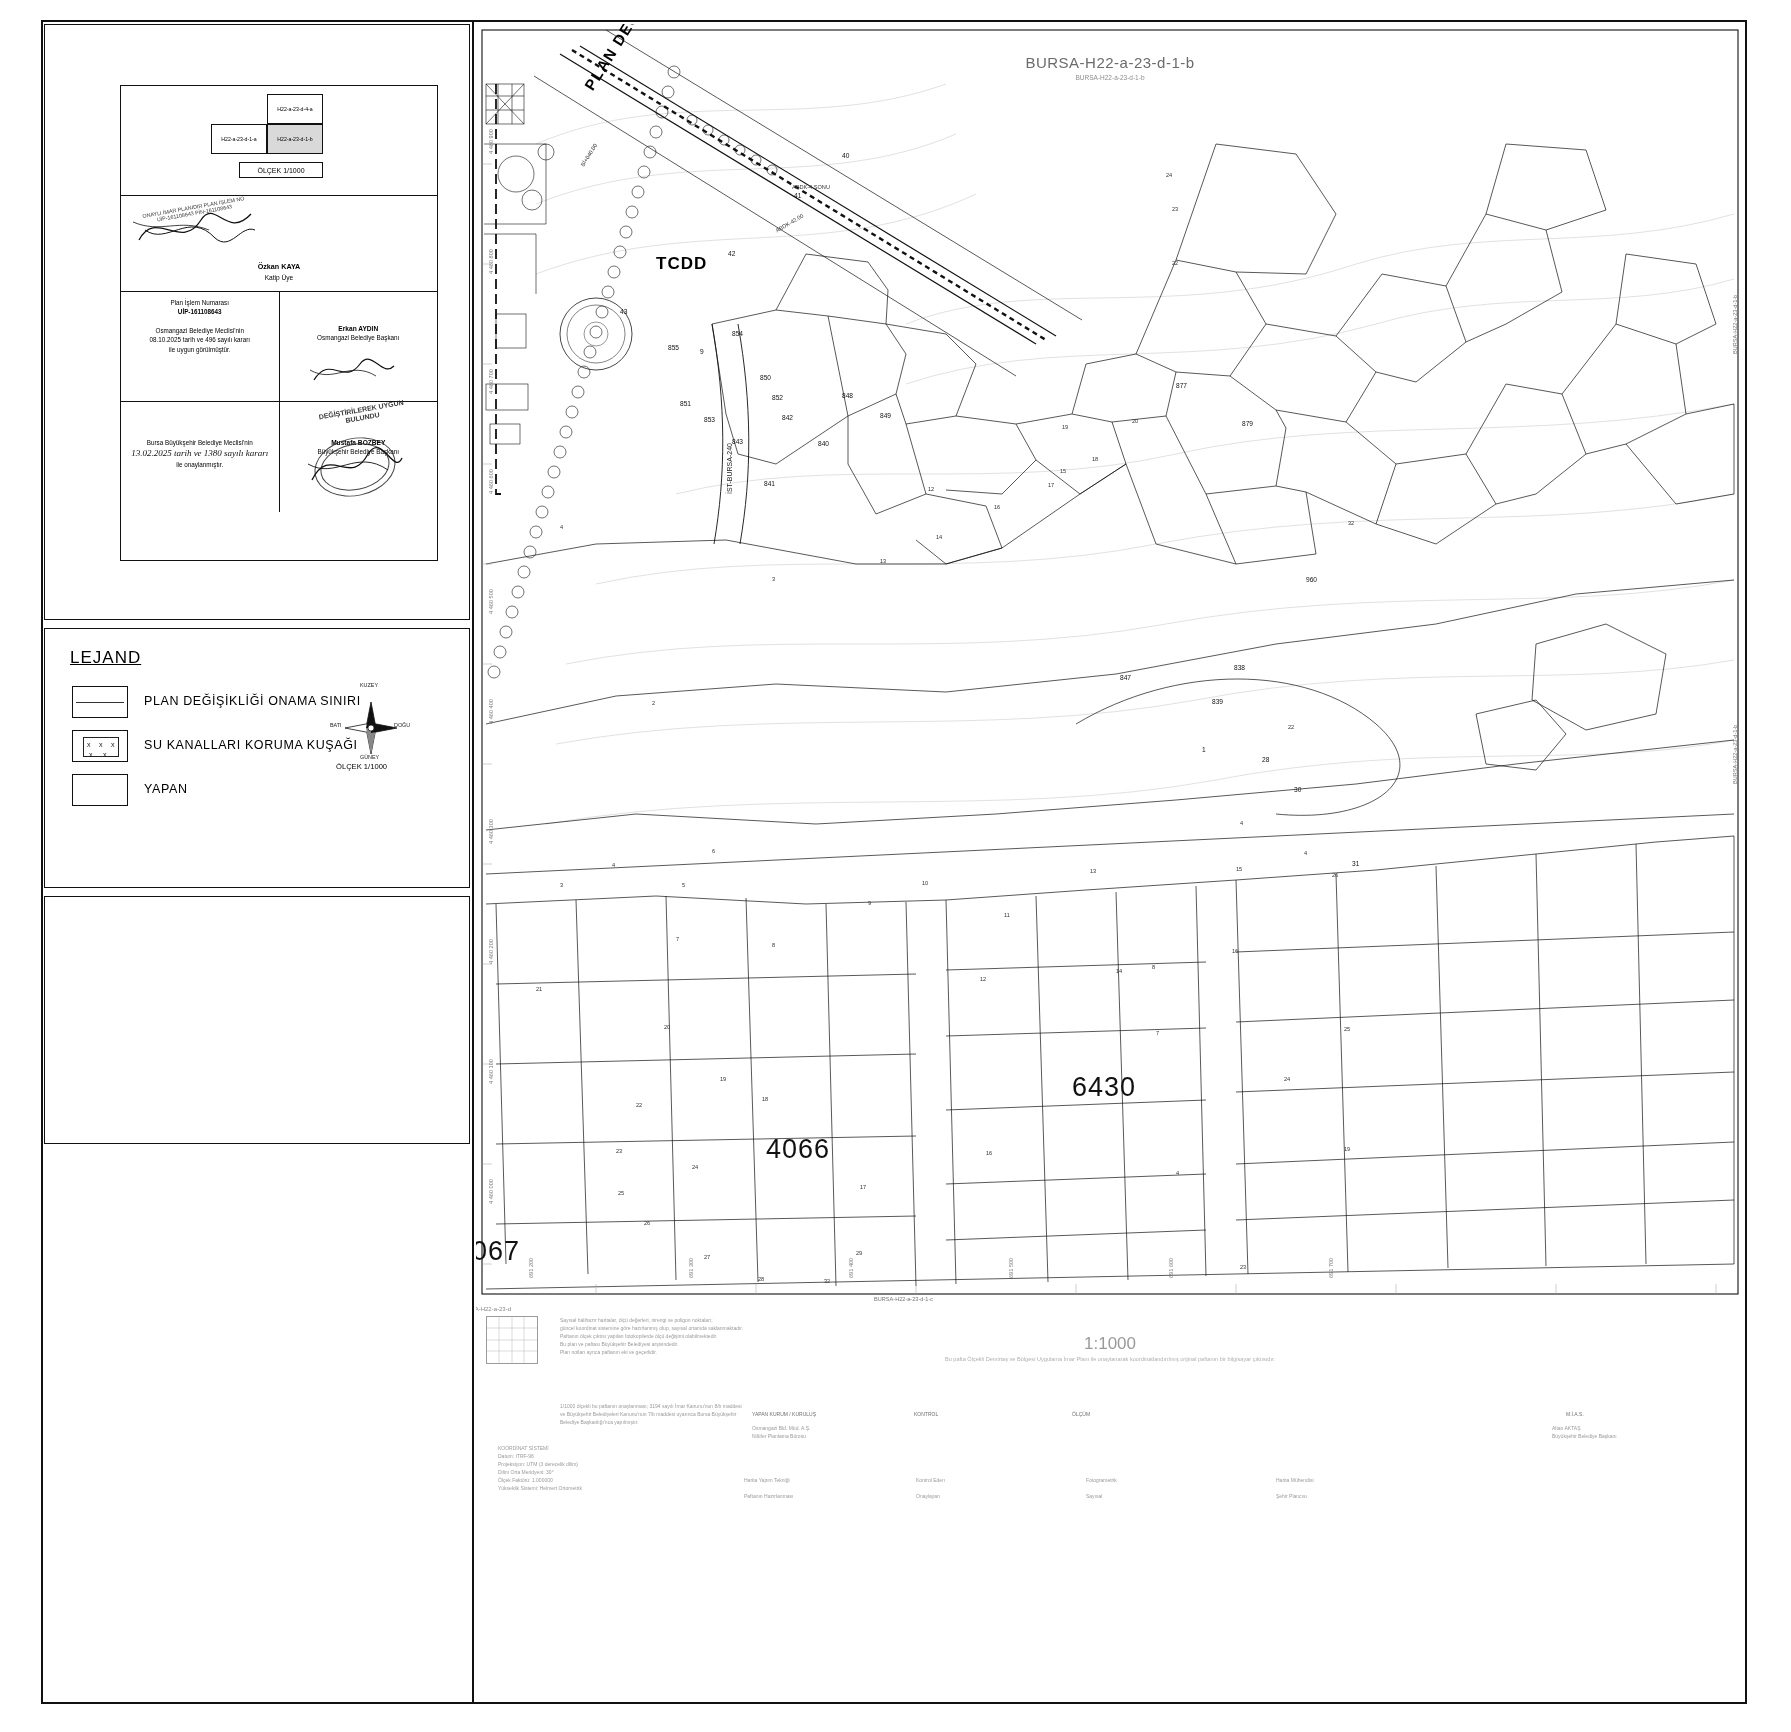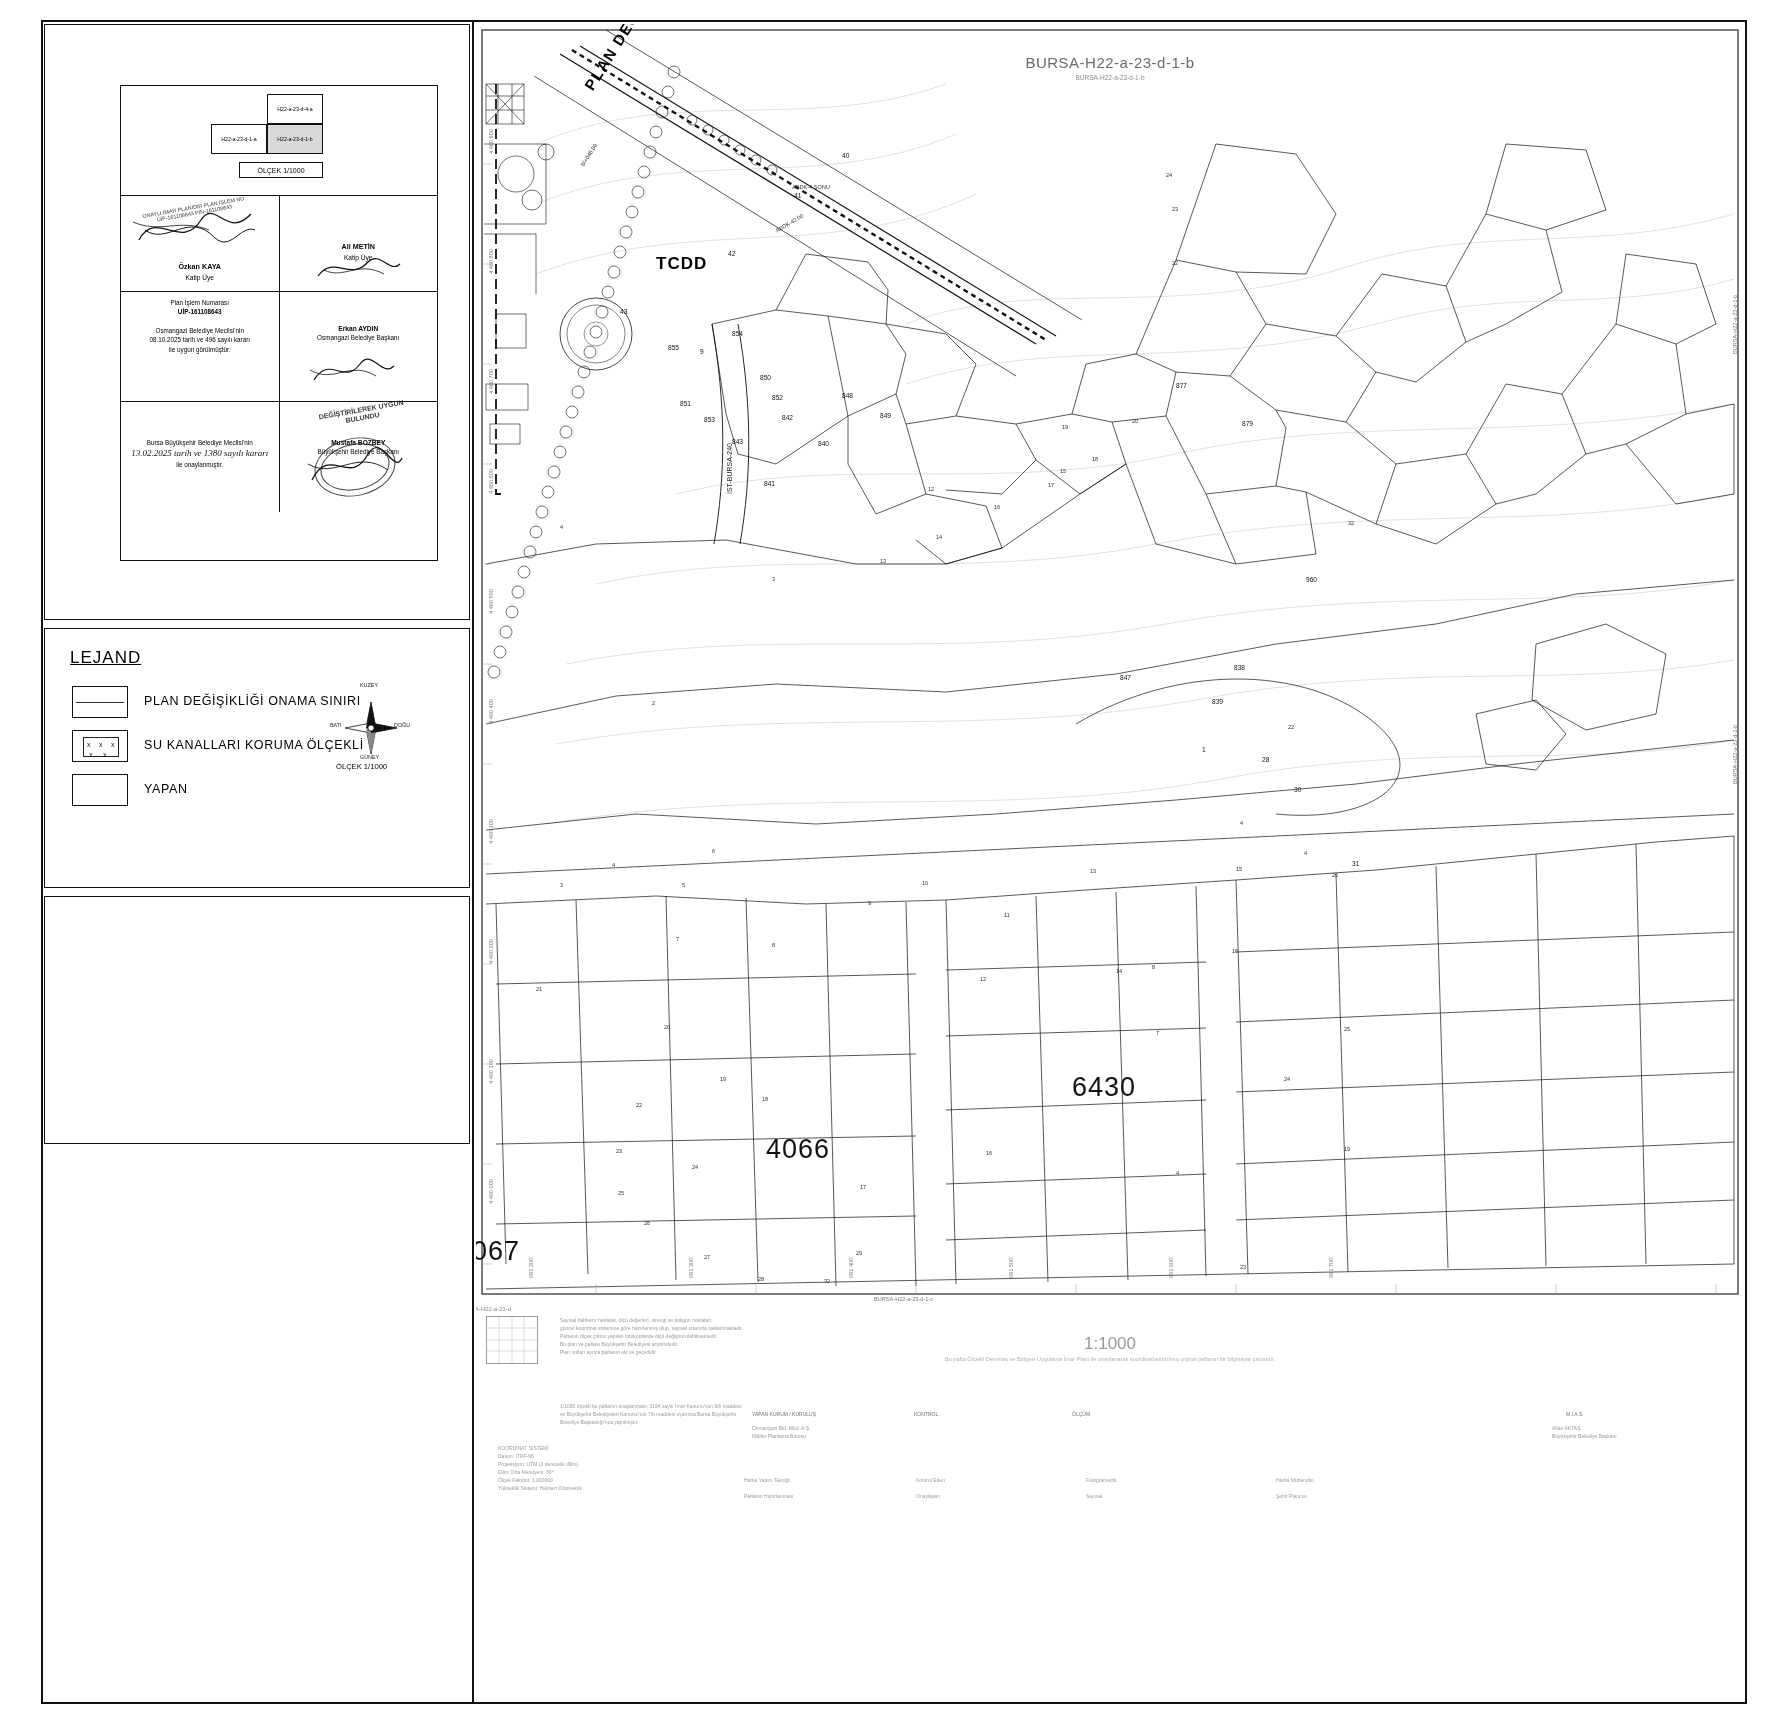--- a/index.html
+++ b/index.html
@@ -104,28 +104,20 @@
             <path d="M14 30 C36 46, 58 10, 84 38 C100 52, 110 24, 124 30" stroke="#111" stroke-width="1" fill="none"></path>
             <path d="M2 22 C30 34, 48 18, 78 30" stroke="#111" stroke-width=".8" fill="none"></path>
           </svg>
           <div class="stamp-txt" style="left:18px;top:8px;width:110px;">ONAYLI İMAR PLANIDIR
 PLAN İŞLEM NO
 UİP-161108643
 PİN-161108643</div>
           <div class="sign-name">Özkan KAYA</div>
           <div class="sign-role">Katip Üye</div>
         </div>
-        <div class="sign-half">
-          <div class="sign-name" style="bottom:40px;">Ali METİN</div>
-          <div class="sign-role" style="bottom:30px;">Katip Üye</div>
-          <svg class="scribble" style="left:34px;top:56px;" width="90" height="34" viewBox="0 0 90 34">
-            <path d="M4 24 C20 2, 36 30, 54 10 C66 -2, 76 22, 86 12" stroke="#111" stroke-width="1.2" fill="none"></path>
-            <path d="M10 18 C30 28, 44 8, 70 22" stroke="#111" stroke-width=".8" fill="none"></path>
-          </svg>
-        </div>
       </div>
 
       <div class="tb-row tb-appr">
         <div class="appr-half">
           <div class="appr-t">Plan İşlem Numarası</div>
           <div class="appr-t" style="font-weight:bold">UİP-161108643</div>
           <div class="appr-t" style="margin-top:10px">Osmangazi Belediye Meclisi'nin</div>
           <div class="appr-t">08.10.2025 tarih ve 496 sayılı kararı</div>
           <div class="appr-t">ile uygun görülmüştür.</div>
         </div>
@@ -174,21 +166,21 @@
     <div class="leg-sw">
       <div class="leg-hatch-inner"></div>
       <svg width="56" height="32" style="position:absolute;left:0;top:0;">
         <text x="14" y="16" font-size="7" fill="#222">x</text>
         <text x="26" y="16" font-size="7" fill="#222">x</text>
         <text x="38" y="16" font-size="7" fill="#222">x</text>
         <text x="16" y="26" font-size="7" fill="#222">x</text>
         <text x="30" y="26" font-size="7" fill="#222">x</text>
       </svg>
     </div>
-    <div class="leg-lbl">SU KANALLARI KORUMA ÖLÇEKLİ</div>
+    <div class="leg-lbl">SU KANALLARI KORUMA KUŞAĞI</div>
   </div>
 
   <div class="leg-row" style="top:774px;">
     <div class="leg-sw">
         <div class="leg-dots"></div>
       </div>
     <div class="leg-lbl">YAPAN</div>
   </div>
 
   <div id="compass">

